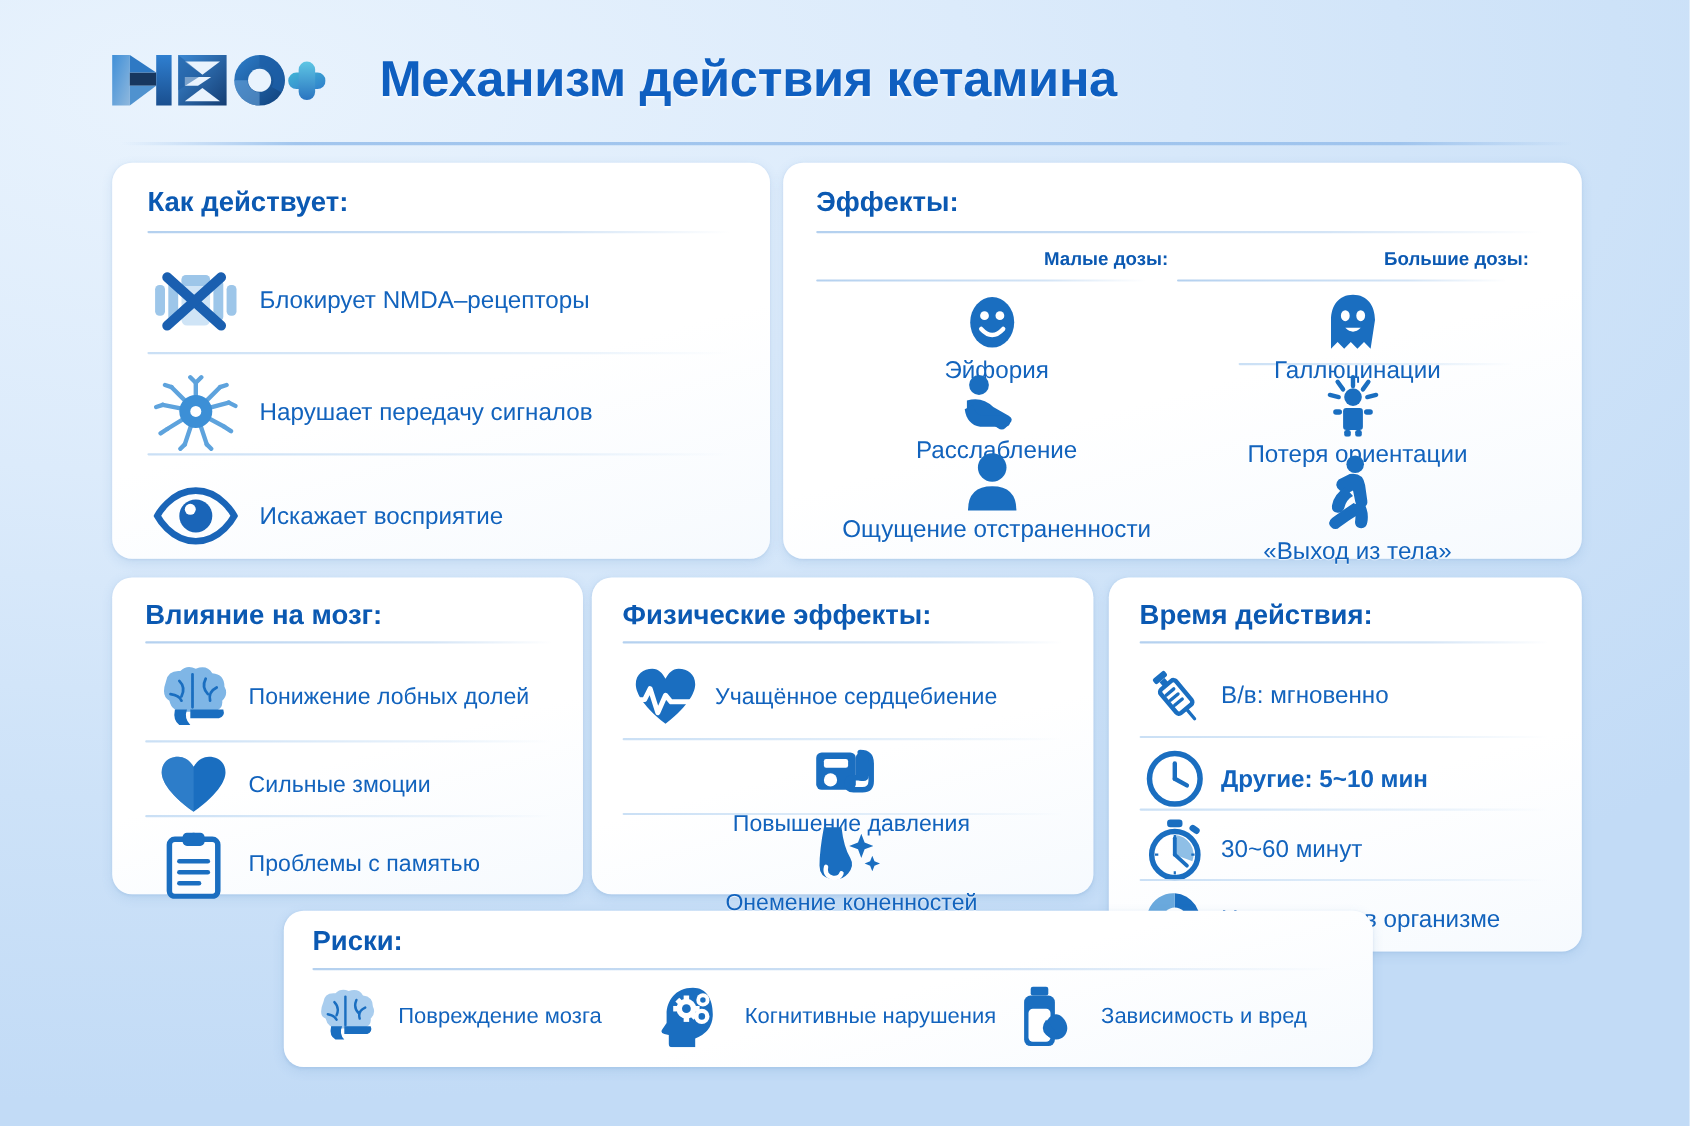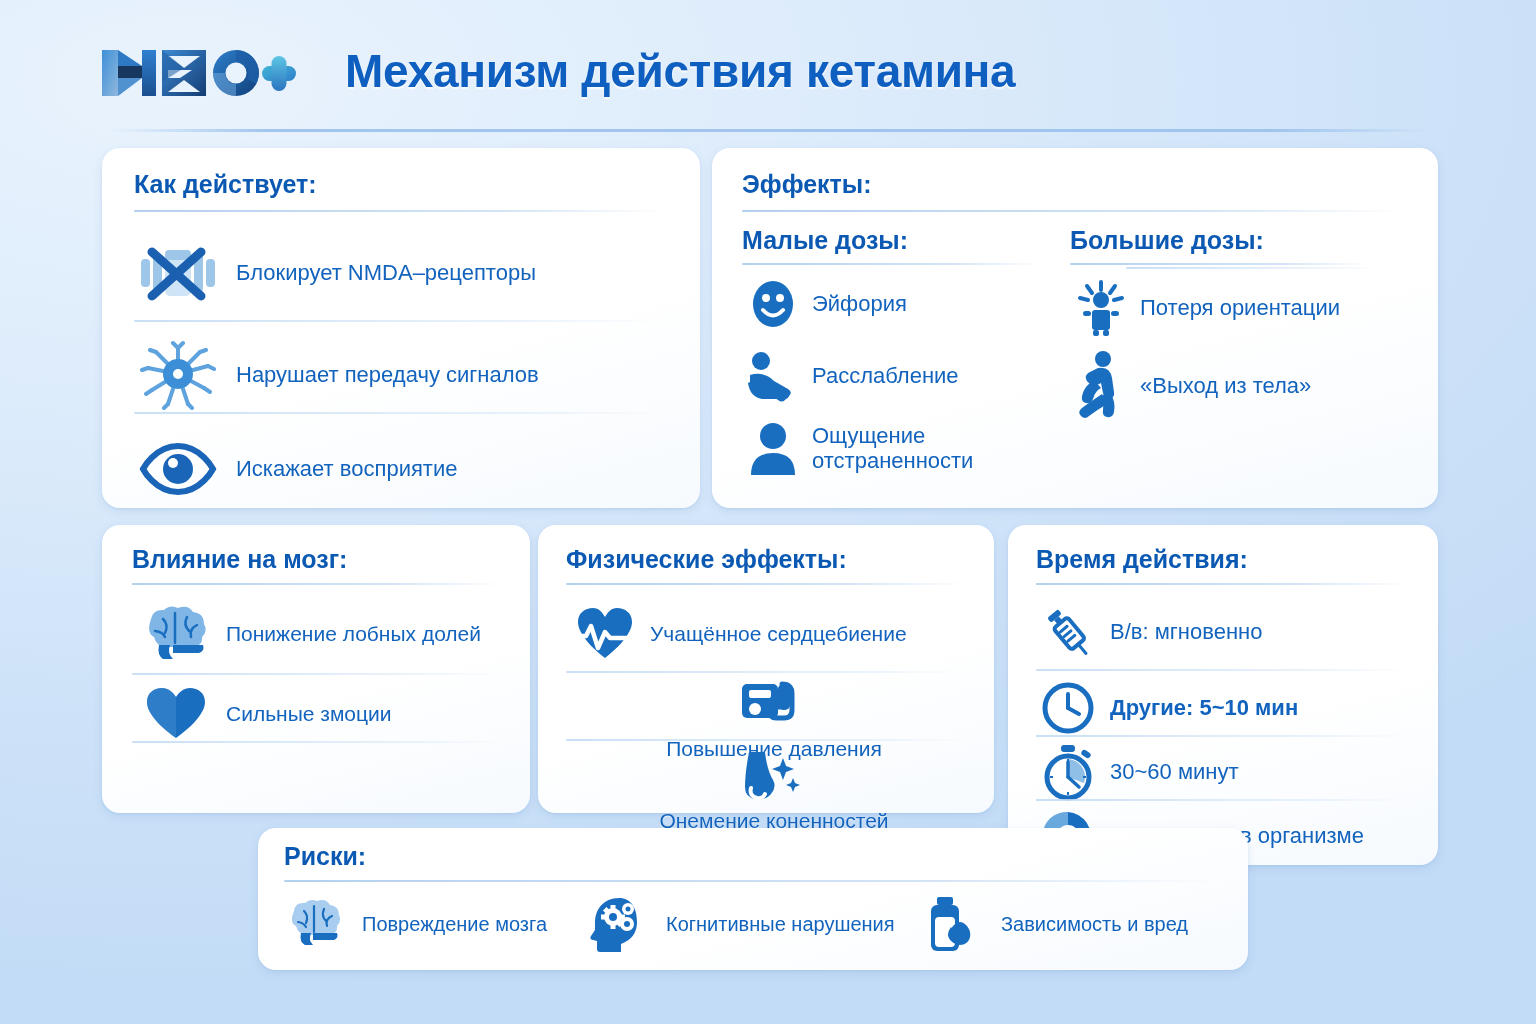--- a/index.html
+++ b/index.html
@@ -54,23 +54,24 @@
   .rule.soft{
     background:linear-gradient(90deg, rgba(196,220,244,.9) 0%, rgba(205,226,246,.4) 75%, rgba(205,226,246,0) 100%);
   }
   .row{ display:flex; align-items:center; }
   .ico{ flex:0 0 auto; display:flex; align-items:center; justify-content:center; }
   .lbl{
     font-size:22px; color:#1263bd; line-height:1.15;
     text-shadow:0 1px 1px rgba(255,255,255,.85);
   }
   .sub-title{
-    font-size:25px; font-weight:bold; color:#0b59b2;
+    font-size:17px; font-weight:bold; color:#0b59b2;
     text-shadow:0 1px 1px rgba(255,255,255,.9);
     white-space:nowrap;
+    text-align:right;
   }
 
   
   #card1{ left:102px; top:148px; width:598px; height:360px; }
   #card1 .card-title{ position:absolute; left:32px; top:22px; }
   #card1 .rule{ position:absolute; left:32px; top:62px; width:530px; }
   #card1 .row{ position:absolute; left:30px; width:545px; height:86px; }
   #card1 .r1{ top:82px; } #card1 .r2{ top:184px; } #card1 .r3{ top:278px; }
   #card1 .sep{ position:absolute; left:32px; width:530px; }
   #card1 .s1{ top:172px; } #card1 .s2{ top:264px; }
@@ -78,21 +79,21 @@
   #card1 .lbl{ margin-left:12px; }
 
   
   #card2{ left:712px; top:148px; width:726px; height:360px; }
   #card2 .card-title{ position:absolute; left:30px; top:22px; }
   #card2 .rule.main{ position:absolute; left:30px; top:62px; width:660px; }
   .col{ position:absolute; top:78px; width:320px; }
   .colA{ left:30px; } .colB{ left:358px; }
   .col .sub-title{ display:block; }
   .col .rule{ margin-top:8px; width:300px; }
-  .col .row{ margin-top:6px; height:66px; }
+  .col .row{ margin-top:6px; height:66px;flex-direction:column; }
   .col .ico{ width:62px; height:62px; }
   .col .lbl{ margin-left:8px; }
   .col .sepline{ margin-left:56px; width:250px; }
 
   
   #card3{ left:102px; top:525px; width:428px; height:288px; }
   #card3 .card-title{ position:absolute; left:30px; top:20px; }
   #card3 .rule{ position:absolute; left:30px; top:58px; width:370px; }
   #card3 .row{ position:absolute; left:30px; width:380px; height:74px; }
   #card3 .r1{ top:72px; } #card3 .r2{ top:152px; } #card3 .r3{ top:224px; }
@@ -121,21 +122,21 @@
   #card5 .sep{ position:absolute; left:28px; width:372px; }
   #card5 .s1{ top:144px; } #card5 .s2{ top:210px; } #card5 .s3{ top:274px; }
   #card5 .ico{ width:68px; height:60px; }
   #card5 .lbl{ margin-left:8px; font-size:22px; }
 
   
   #card6{ left:258px; top:828px; width:990px; height:142px; }
   #card6 .card-title{ position:absolute; left:26px; top:14px; }
   #card6 .rule{ position:absolute; left:26px; top:52px; width:930px; }
   #card6 .row{ position:absolute; top:64px; height:64px; }
-  #card6 .g1{ left:26px; } #card6 .g2{ left:330px;align-items:center; } #card6 .g3{ left:665px; }
+  #card6 .g1{ left:26px; } #card6 .g2{ left:341px;align-items:center; } #card6 .g3{ left:665px; }
   #card6 .ico{ width:58px; height:58px; }
   #card6 .lbl{ margin-left:20px; font-size:20px; white-space:nowrap; }
 </style>
 </head>
 <body>
 
 <div class="stage">
 
   <div class="header">
     <div class="logo" aria-label="HEO+">
@@ -285,20 +286,31 @@
           </svg>
         </span>
         <span class="lbl">Ощущение отстраненности</span>
       </div>
     </div>
 
     <div class="col colB">
       <span class="sub-title">Большие дозы:</span>
       <div class="rule"></div>
 
+      <div class="row">
+        <span class="ico">
+          <svg width="50" height="56" viewBox="0 0 50 56">
+            <path d="M25 3 C12 3 5 13 5 26 L5 52 l6 -6 l6 6 l6 -6 l6 6 l6 -6 l6 6 L45 26 C45 13 38 3 25 3 Z" fill="#1a6ec0"></path>
+            <ellipse cx="18" cy="22" rx="4" ry="5" fill="#ffffff"></ellipse>
+            <ellipse cx="32" cy="22" rx="4" ry="5" fill="#ffffff"></ellipse>
+            <path d="M18 33 q7 7 14 0 z" fill="#ffffff"></path>
+          </svg>
+        </span>
+        <span class="lbl">Галлюцинации</span>
+      </div>
       <div class="rule soft sepline" style="margin-top:2px;"></div>
 
       <div class="row">
         <span class="ico">
           <svg width="54" height="56" viewBox="0 0 54 56">
             <g stroke="#1a6ec0" stroke-width="4" stroke-linecap="round">
               <line x1="13" y1="6" x2="18" y2="13"></line>
                 <line x1="27" y1="2" x2="27" y2="10"></line>
               <line x1="41" y1="6" x2="36" y2="13"></line>
                 <line x1="6" y1="18" x2="14" y2="20"></line>
@@ -353,20 +365,35 @@
       <span class="ico">
         <svg width="70" height="56" viewBox="0 0 70 56">
           <path d="M35 52 C10 34 6 22 6 16 C6 7 13 2 21 2 C27 2 32 6 35 11 C38 6 43 2 49 2 C57 2 64 7 64 16 C64 22 60 34 35 52 Z" fill="#1a6ec0"></path>
           <path d="M35 52 C10 34 6 22 6 16 C6 7 13 2 21 2 C27 2 32 6 35 11 Z" fill="#3e8bd0" opacity=".55"></path>
         </svg>
       </span>
       <span class="lbl">Сильные змоции</span>
     </div>
     <div class="rule soft sep s2"></div>
 
+    <div class="row r3">
+      <span class="ico">
+        <svg width="56" height="62" viewBox="0 0 56 62">
+          <rect x="6" y="8" width="44" height="52" rx="5" fill="none" stroke="#1a6ec0" stroke-width="5"></rect>
+          <rect x="18" y="2" width="20" height="12" rx="4" fill="#1a6ec0"></rect>
+          <circle cx="28" cy="6" r="4" fill="#1a6ec0"></circle>
+          <g stroke="#1a6ec0" stroke-width="4" stroke-linecap="round">
+            <line x1="15" y1="28" x2="41" y2="28"></line>
+            <line x1="15" y1="38" x2="41" y2="38"></line>
+            <line x1="15" y1="48" x2="33" y2="48"></line>
+          </g>
+        </svg>
+      </span>
+      <span class="lbl">Проблемы с памятью</span>
+    </div>
   </div>
 
   <div class="card" id="card4">
     <div class="card-title">Физические эффекты:</div>
     <div class="rule"></div>
 
     <div class="row r1">
       <span class="ico">
         <svg width="66" height="56" viewBox="0 0 66 56">
           <path d="M33 52 C10 34 6 22 6 16 C6 7 13 2 21 2 C27 2 30 6 33 11 C36 6 39 2 45 2 C53 2 60 7 60 16 C60 22 56 34 33 52 Z" fill="#1a6ec0"></path>

